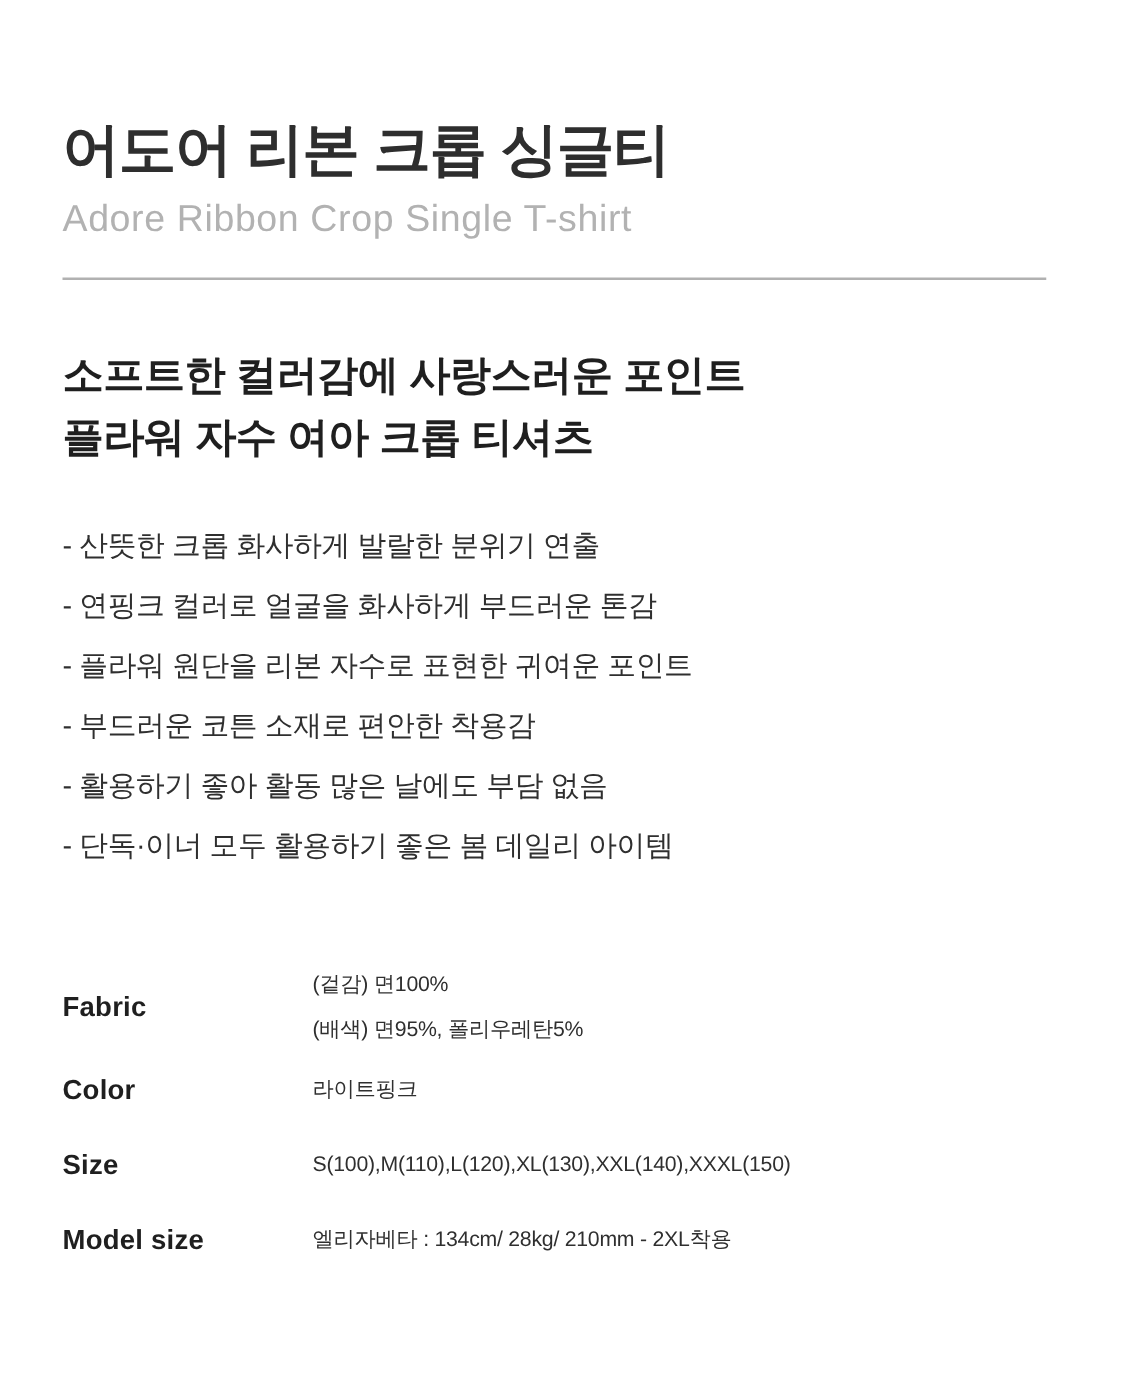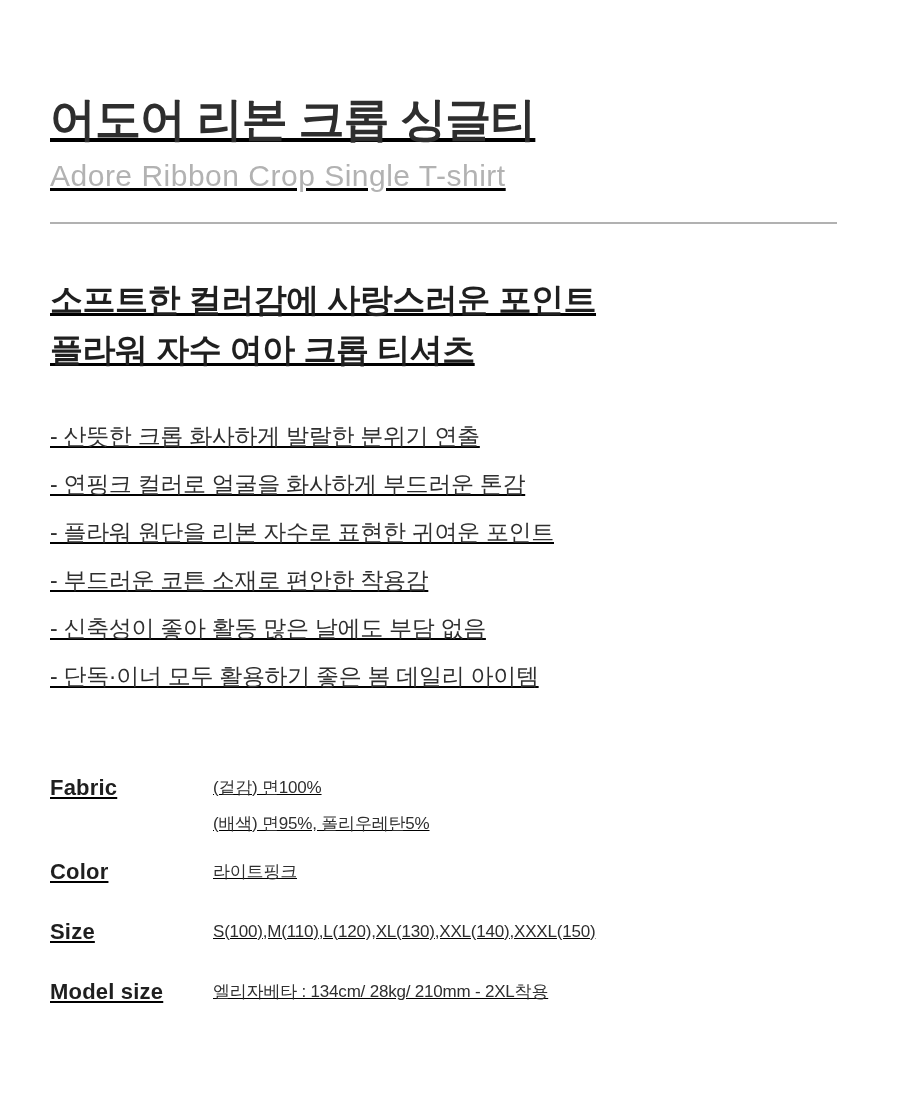--- a/index.html
+++ b/index.html
@@ -13,21 +13,20 @@
     overflow: hidden;
     font-family: "Liberation Sans", "DejaVu Sans", sans-serif;
     -webkit-font-smoothing: antialiased;
   }
   .page {
     box-sizing: border-box;
     width: 900px;
     height: 1108px;
     padding: 94px 63px 0 50px;
     background: #ffffff;
-    text-decoration: underline;
   }
   .product-title {
     margin: 0;
     font-size: 46px;
     font-weight: 700;
     line-height: 1.12;
     letter-spacing: -1px;
     color: var(--c-title, #2e2e2e);
   }
   .product-subtitle {
@@ -60,21 +59,22 @@
     font-size: 23px;
     line-height: 48px;
     letter-spacing: -0.3px;
     color: var(--c-body, #2f2f2f);
   }
   .specs {
     margin-top: 70px;
   }
   .spec-row {
     display: flex;
-    align-items: flex-start;
+    align-items: center;
+    gap: 37px;
   }
   .spec-row + .spec-row { margin-top: 24px; }
   .spec-row:nth-child(2) { margin-top: 12px; }
   .spec-label {
     flex: 0 0 163px;
     font-size: 22px;
     font-weight: 700;
     line-height: 36px;
     letter-spacing: 0.2px;
     color: var(--c-heading, #1f1f1f);
@@ -101,21 +101,21 @@
   <div class="headline">
     <div>소프트한 컬러감에 사랑스러운 포인트</div>
     <div>플라워 자수 여아 크롭 티셔츠</div>
   </div>
 
   <ul class="feature-list">
     <li>- 산뜻한 크롭 화사하게 발랄한 분위기 연출</li>
     <li>- 연핑크 컬러로 얼굴을 화사하게 부드러운 톤감</li>
     <li>- 플라워 원단을 리본 자수로 표현한 귀여운 포인트</li>
     <li>- 부드러운 코튼 소재로 편안한 착용감</li>
-    <li>- 신축성이 좋아 활동 많은 날에도 부담 없음</li>
+    <li>- 활용하기 좋아 활동 많은 날에도 부담 없음</li>
     <li>- 단독·이너 모두 활용하기 좋은 봄 데일리 아이템</li>
   </ul>
 
   <div class="specs">
 
     <div class="spec-row">
       <div class="spec-label">Fabric</div>
       <div class="spec-value">
         <div>(겉감) 면100%</div>
         <div>(배색) 면95%, 폴리우레탄5%</div>

